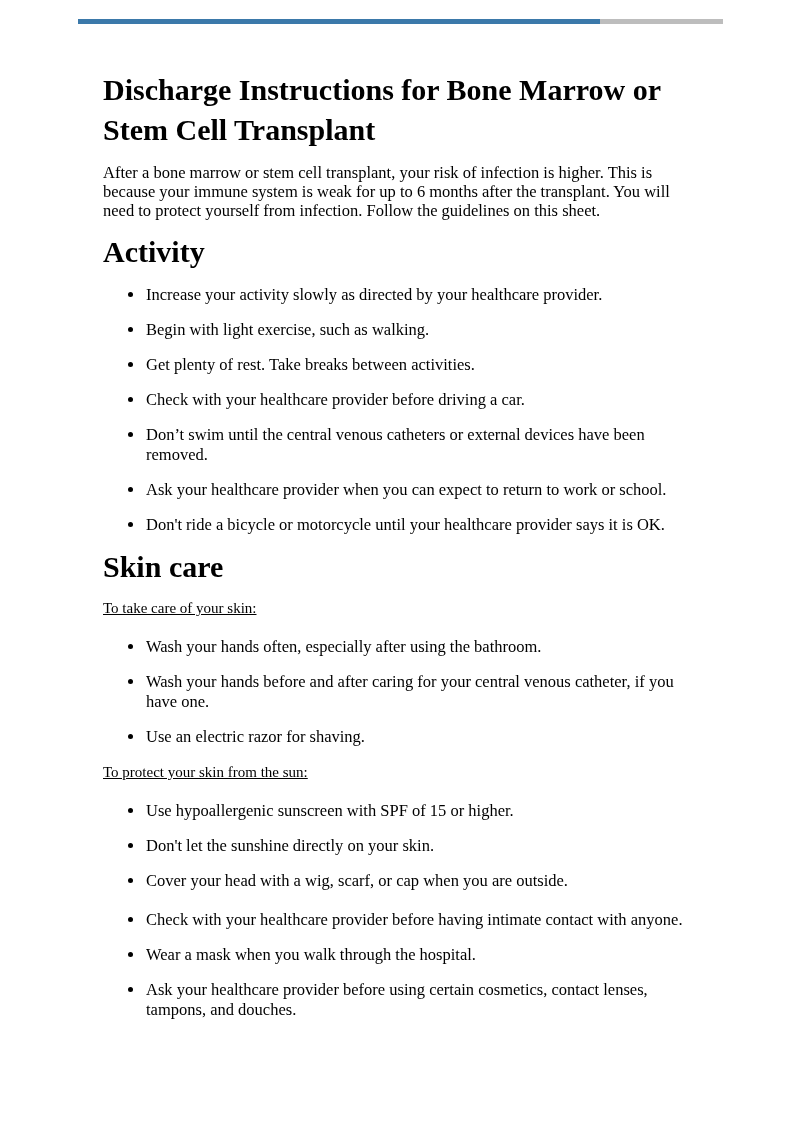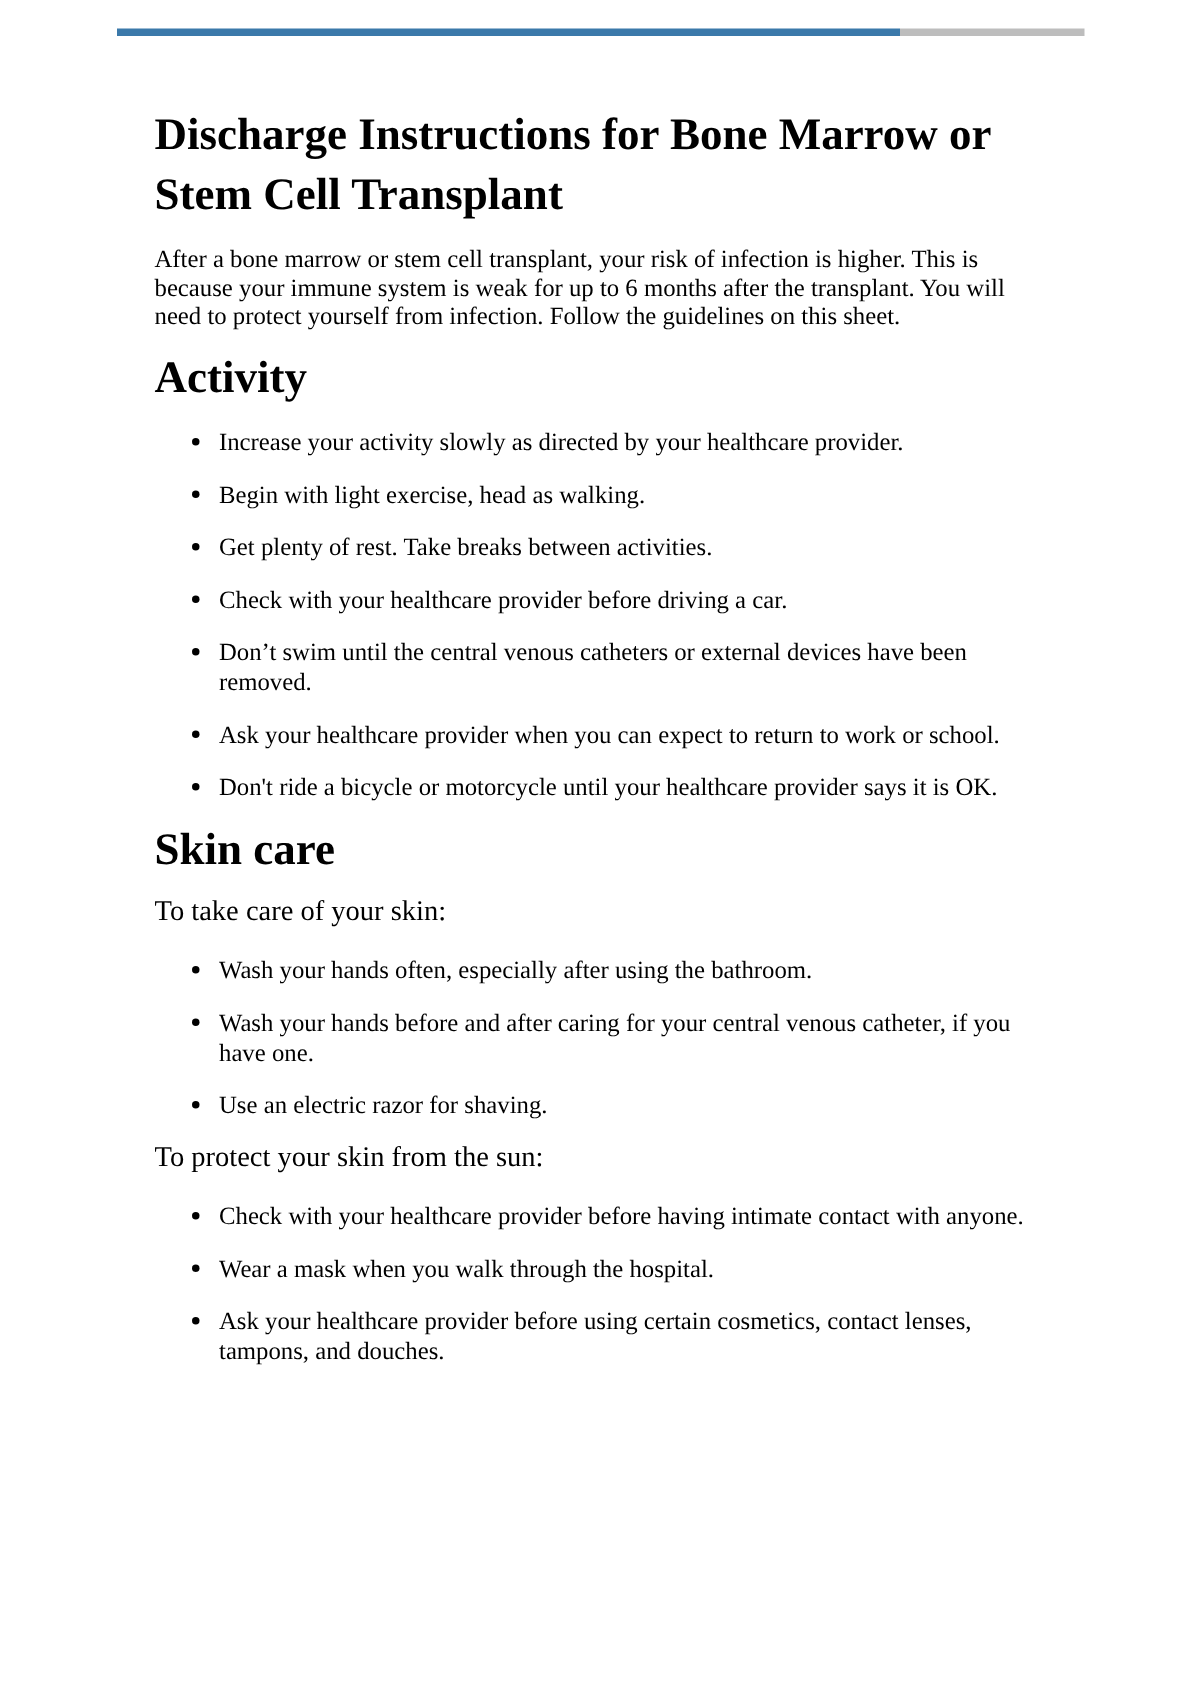--- a/index.html
+++ b/index.html
@@ -58,22 +58,23 @@
     list-style: disc;
   }
   li {
     font-size: 16.5px;
     line-height: 20px;
     margin: 0 0 15px 0;
     padding-left: 1px;
   }
   .para {
     margin: 17px 0 0 0;
-    font-size: 19px;
+    font-size: 15px;
     line-height: 20px;
+    text-decoration: underline;
   }
   .para.after-list { margin-top: 0; }
 
   .footer {
     position: absolute;
     left: 78px;
     top: 1160px;
     width: 645px;
   }
   .footer-rule { display: flex; height: 4px; }
@@ -96,36 +97,41 @@
 </div>
 
 <div class="content">
   <h1>Discharge Instructions for Bone Marrow or Stem Cell Transplant</h1>
 
   <p class="intro">After a bone marrow or stem cell transplant, your risk of infection is higher. This is because your immune system is weak for up to 6 months after the transplant. You will need to protect yourself from infection. Follow the guidelines on this sheet.</p>
 
   <h2>Activity</h2>
   <ul>
     <li>Increase your activity slowly as directed by your healthcare provider.</li>
-    <li>Begin with light exercise, head as walking.</li>
+    <li>Begin with light exercise, such as walking.</li>
     <li>Get plenty of rest. Take breaks between activities.</li>
     <li>Check with your healthcare provider before driving a car.</li>
     <li>Don’t swim until the central venous catheters or external devices have been removed.</li>
     <li>Ask your healthcare provider when you can expect to return to work or school.</li>
     <li>Don't ride a bicycle or motorcycle until your healthcare provider says it is OK.</li>
   </ul>
 
   <h2>Skin care</h2>
   <p class="para">To take care of your skin:</p>
   <ul>
     <li>Wash your hands often, especially after using the bathroom.</li>
     <li>Wash your hands before and after caring for your central venous catheter, if you have one.</li>
     <li>Use an electric razor for shaving.</li>
   </ul>
   <p class="para after-list">To protect your skin from the sun:</p>
+  <ul>
+    <li>Use hypoallergenic sunscreen with SPF of 15 or higher.</li>
+    <li>Don't let the sunshine directly on your skin.</li>
+    <li>Cover your head with a wig, scarf, or cap when you are outside.</li>
+  </ul>
 
   <ul>
     <li>Check with your healthcare provider before having intimate contact with anyone.</li>
     <li>Wear a mask when you walk through the hospital.</li>
     <li>Ask your healthcare provider before using certain cosmetics, contact lenses, tampons, and douches.</li>
   </ul>
 </div>
 
 <div class="footer">
   <div class="footer-rule">

